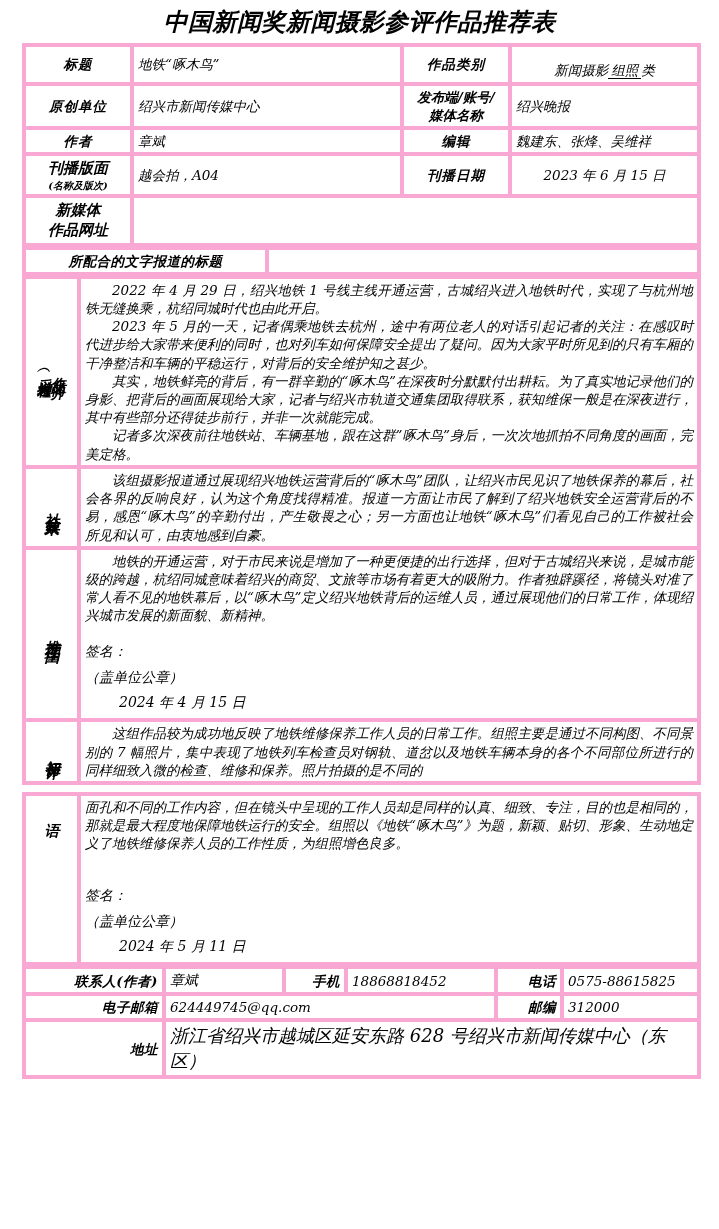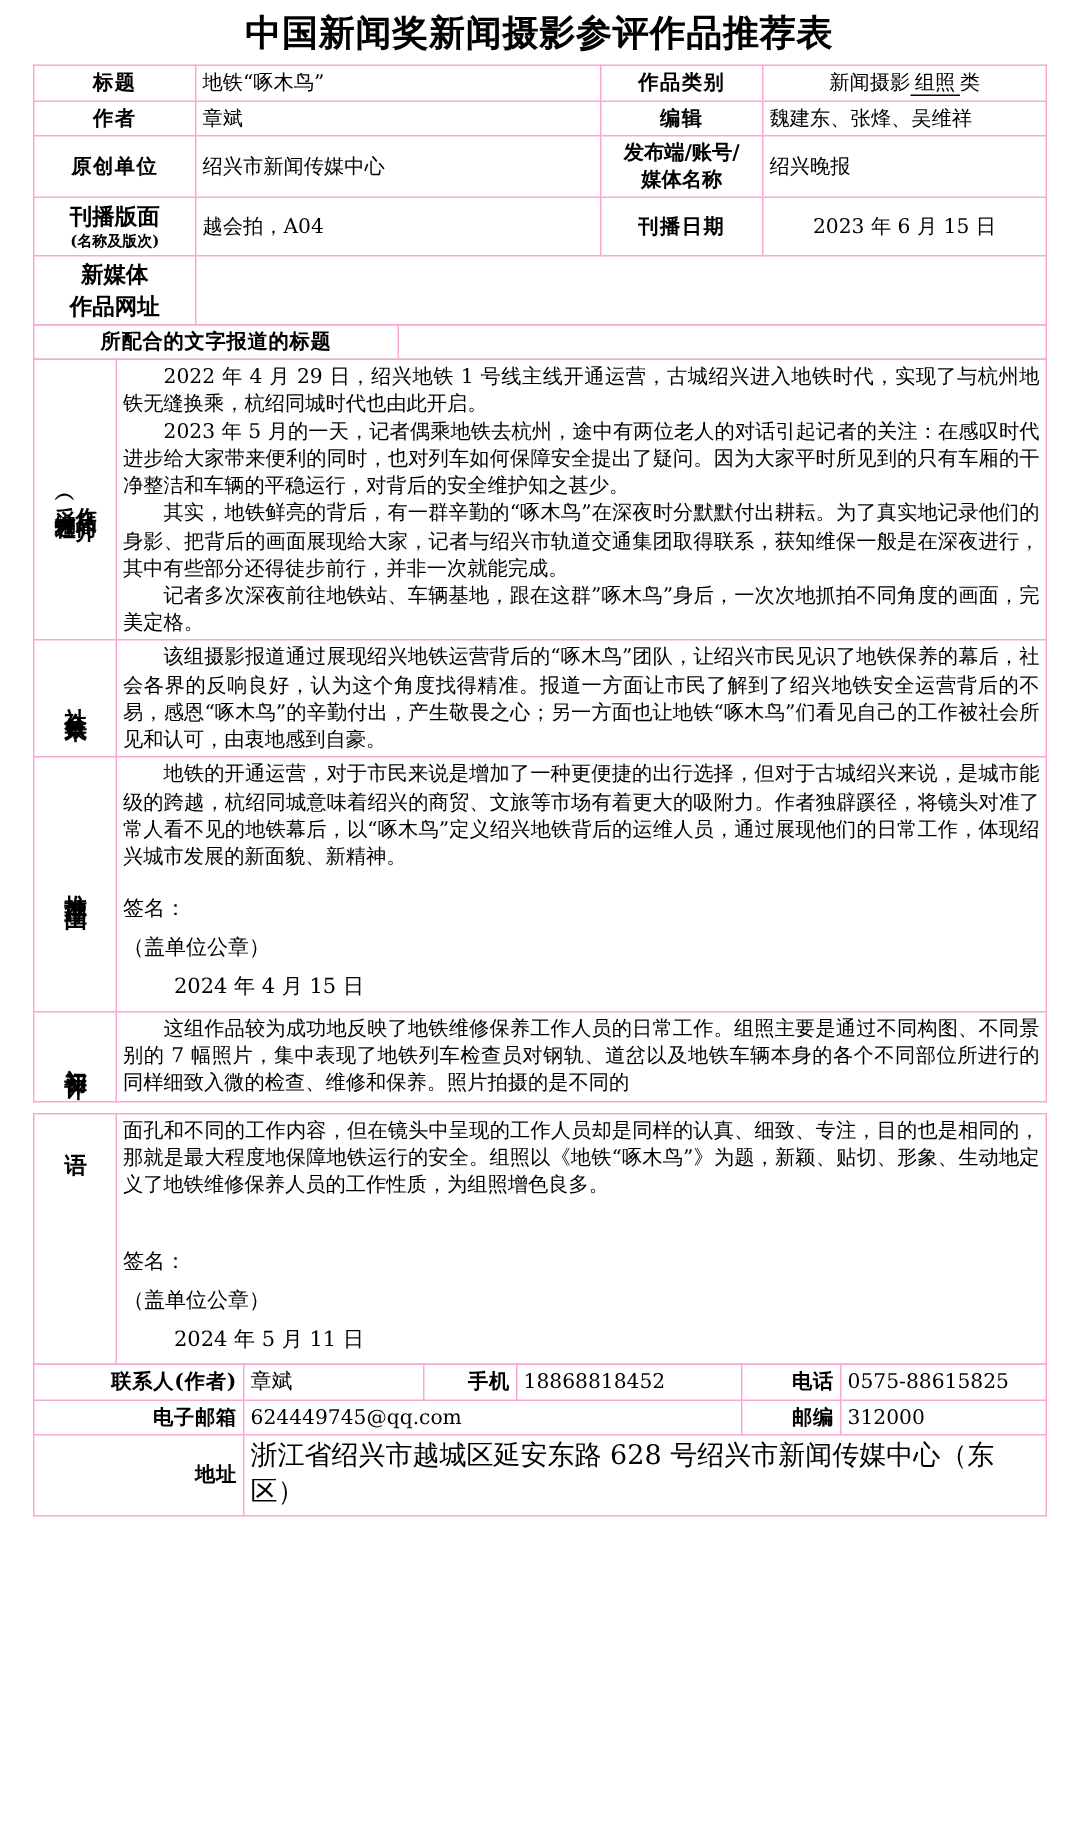--- a/index.html
+++ b/index.html
@@ -12,38 +12,39 @@
     height: 1229px;
     font-family: "DejaVu Serif", "Liberation Serif", serif;
     color: #000000;
     overflow: hidden;
   }
   .page {
     width: 719px;
     height: 1229px;
     position: relative;
     padding: 0 22px;
+    font-style: italic;
   }
   .doc-title {
     text-align: center;
     font-family: "DejaVu Serif", "Liberation Serif", serif;
     font-weight: bold;
     font-size: 24px;
     letter-spacing: 0.5px;
     padding-top: 9px;
     padding-bottom: 8px;
     line-height: 1.1;
   }
   table.form {
     width: 675px;
     border-collapse: collapse;
     table-layout: fixed;
   }
   table.form td {
-    border: 1px solid #f9a8d4;
+    border: 4px solid #f9a8d4;
     padding: 2px 4px;
     vertical-align: middle;
     font-size: 13.5px;
     line-height: 1.35;
   }
   td.lbl {
     text-align: center;
     font-weight: bold;
     font-size: 15px;
     letter-spacing: 1px;
@@ -64,21 +65,21 @@
   td.lbl-two .l2 { font-size: 10px; display:block; letter-spacing:0; }
   td.val {
     text-align: left;
     padding-left: 7px;
     font-size: 14px;
   }
   td.val-c {
     text-align: center;
     font-size: 14px;
   }
-  .cat-line { display:inline-block; }
+  .cat-line { display:inline-block;margin-top:12px; }
   .cat-line .u {
     border-bottom: 1px solid #000;
     padding: 0 3px;
   }
   td.vcell {
     text-align: center;
     vertical-align: middle;
     padding: 0;
   }
   .vwrap {
@@ -159,33 +160,33 @@
     <tbody>
       <tr>
         <td class="lbl">标题</td>
         <td class="val">地铁“啄木鸟”</td>
         <td class="lbl">作品类别</td>
         <td class="val-c">
           <span class="cat-line"><span>新闻摄影</span><span class="u">组照</span><span>类</span></span>
         </td>
       </tr>
       <tr>
-        <td class="lbl">作者</td>
-        <td class="val">章斌</td>
-        <td class="lbl">编辑</td>
-        <td class="val">魏建东、张烽、吴维祥</td>
-      </tr>
-      <tr>
         <td class="lbl">原创单位</td>
         <td class="val">绍兴市新闻传媒中心</td>
         <td class="lbl-sm">
           <span>发布端/账号/</span><br>
           <span>媒体名称</span>
         </td>
         <td class="val">绍兴晚报</td>
+      </tr>
+      <tr>
+        <td class="lbl">作者</td>
+        <td class="val">章斌</td>
+        <td class="lbl">编辑</td>
+        <td class="val">魏建东、张烽、吴维祥</td>
       </tr>
       <tr>
         <td class="lbl-two">
           <span class="l1">刊播版面</span>
           <span class="l2">(名称及版次)</span>
         </td>
         <td class="val">越会拍，A04</td>
         <td class="lbl">刊播日期</td>
         <td class="val-c">2023 年 6 月 15 日</td>
       </tr>

